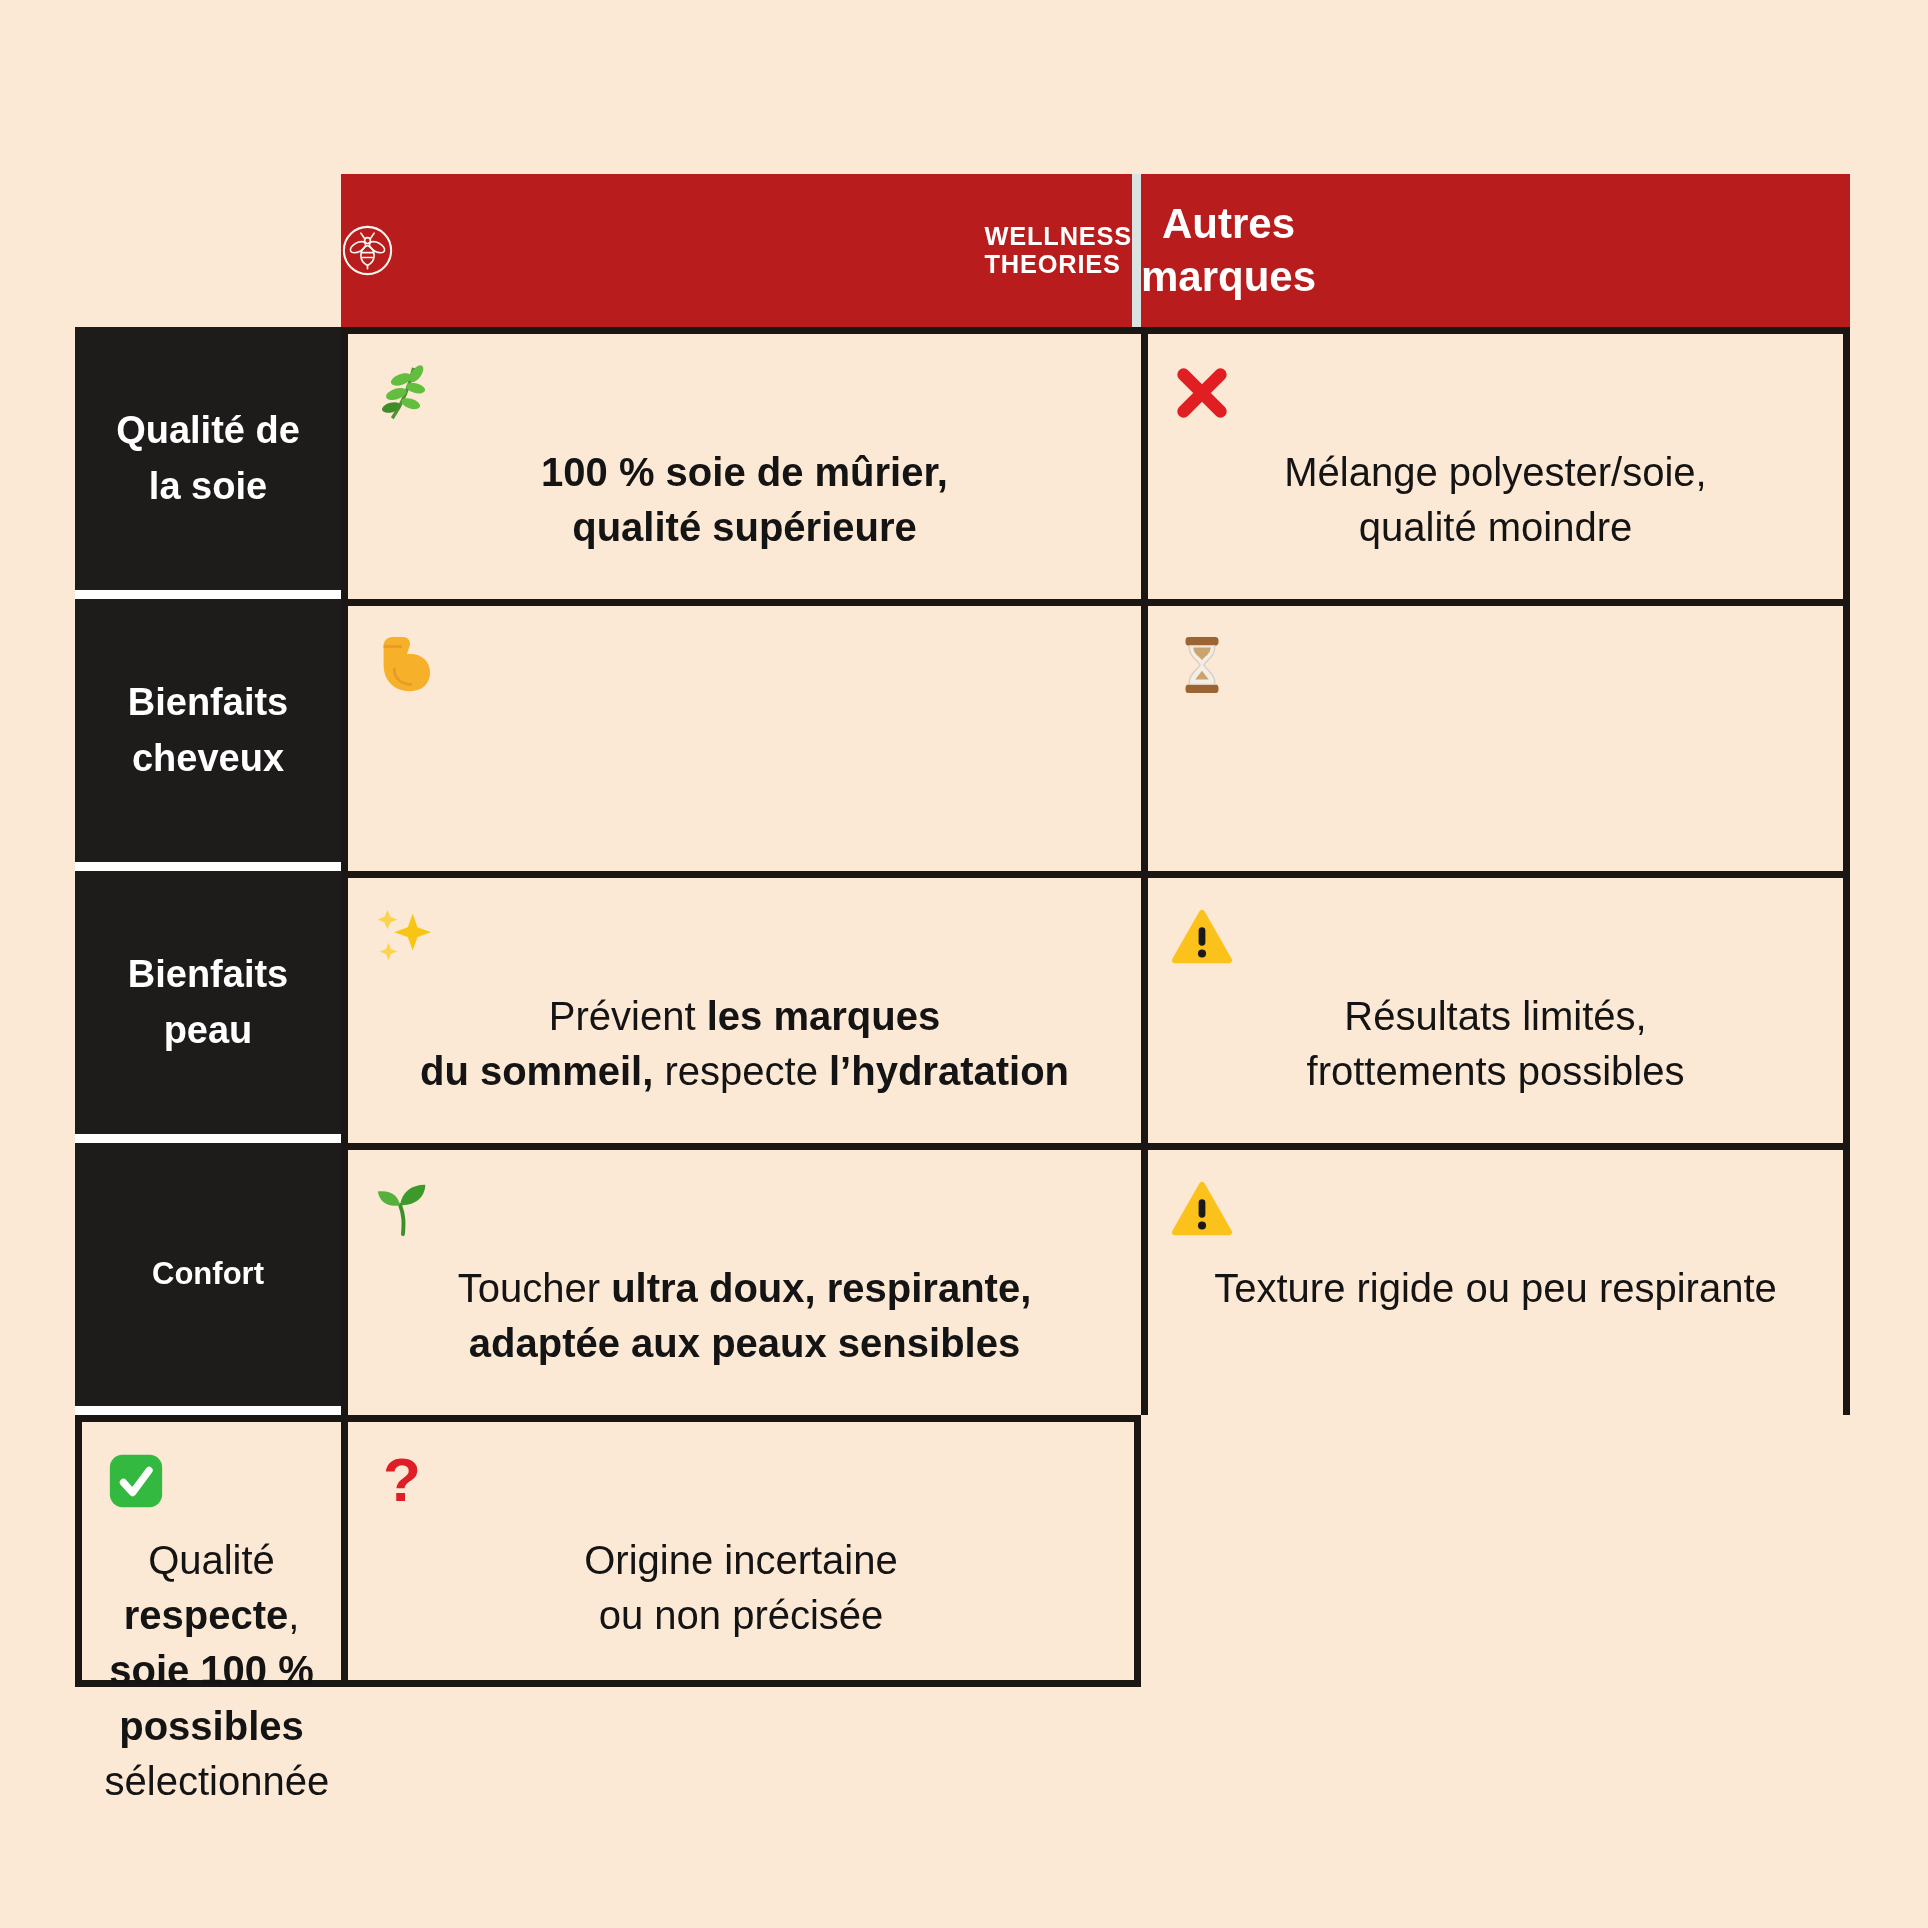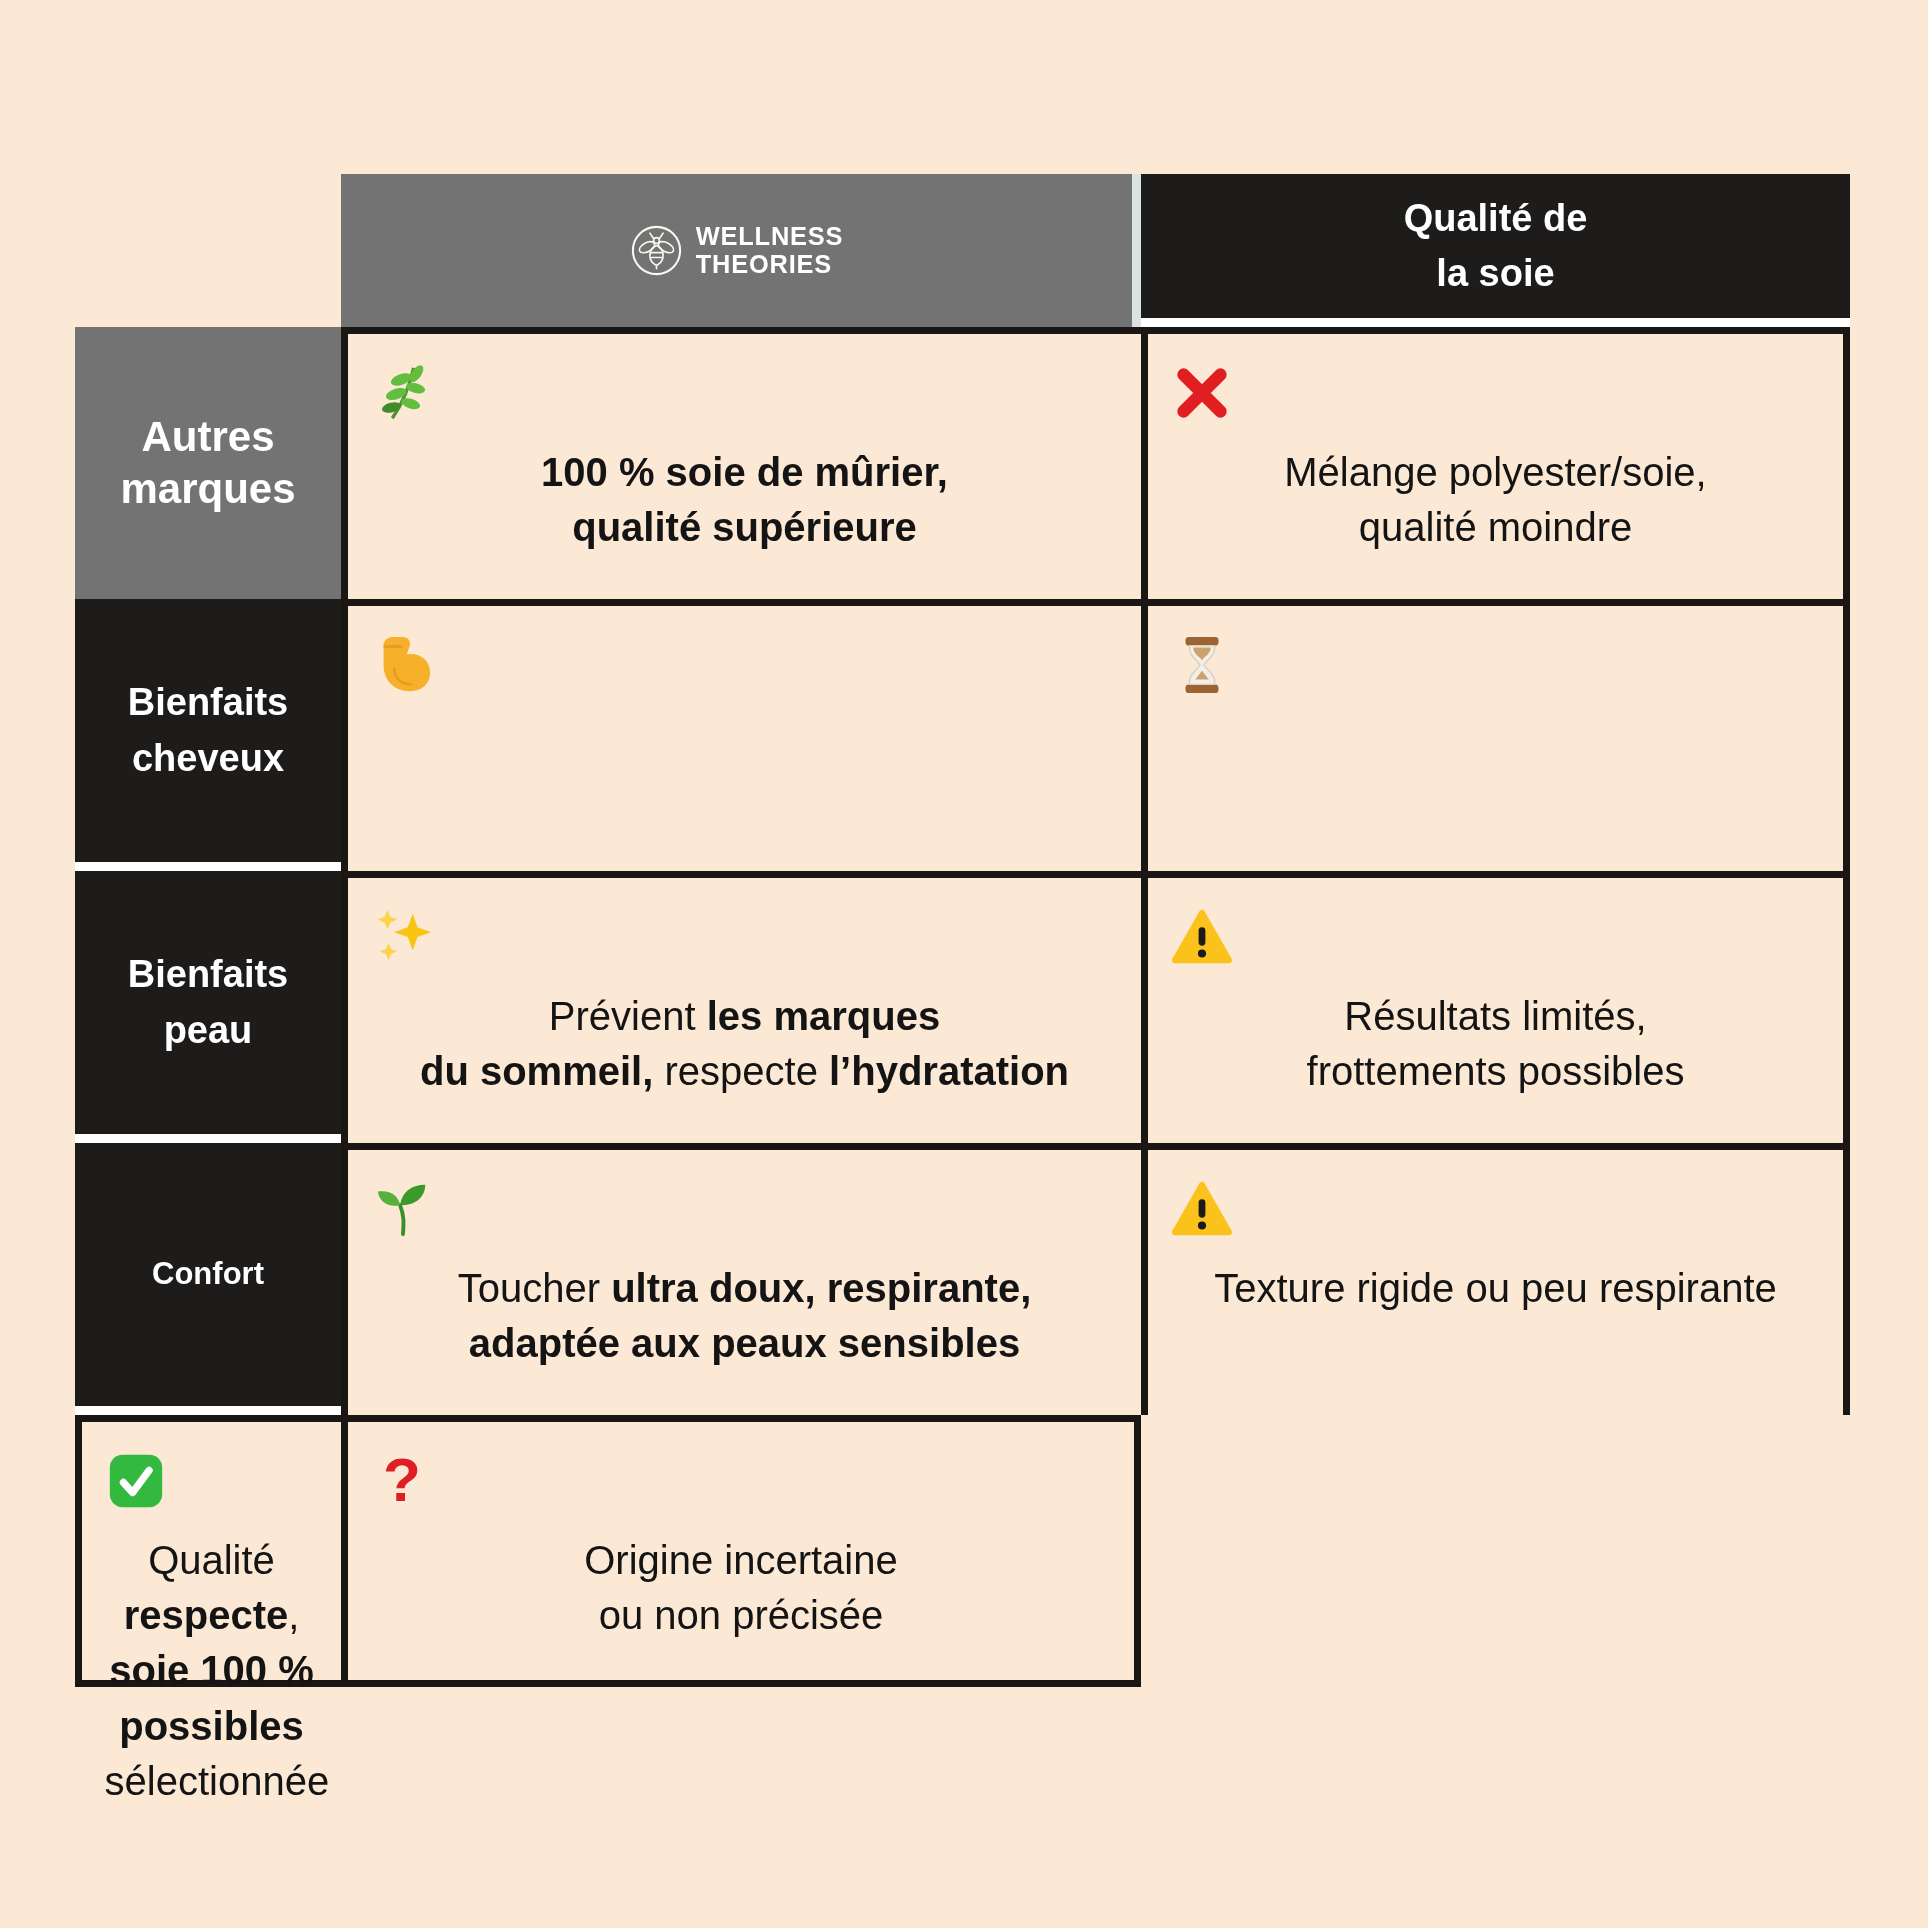--- a/index.html
+++ b/index.html
@@ -11,22 +11,22 @@
   }
   .grid{
     position:absolute;left:75px;top:174px;
     display:grid;
     grid-template-columns:266px 800px 709px;
     grid-template-rows:153px repeat(5,272px);
   }
   .cell{box-sizing:border-box}
   .corner{background:transparent}
   .head{
-    background:#737373;color:#FFFFFF;
-    display:flex;align-items:center;justify-content:center;
+    background:#b91c1c;color:#FFFFFF;
+    display:flex;align-items:center;justify-content:space-between;
   }
   .head-brand{border-right:9.4px solid #D9E3E1;gap:13px}
   .logo-icon{width:53px;height:53px;flex:0 0 auto}
   .logo-icon svg{width:100%;height:100%;display:block}
   .logo-text{
     display:flex;flex-direction:column;text-align:left;
     font-weight:bold;font-size:25.4px;line-height:1.1;letter-spacing:0.8px;
   }
   .head-other{
     font-weight:bold;font-size:42px;line-height:1.25;text-align:center;
@@ -70,26 +70,26 @@
     <path d="M32 26 c5 2 8 7 8 12 c0 6 -4 10 -8 12 c-4 -2 -8 -6 -8 -12 c0 -5 3 -10 8 -12 z"></path>
     <path d="M25.5 34.5 h13 M26 40.5 h12"></path>
     <path d="M32 50 v4"></path>
   </svg>
 </span>
     <span class="logo-text">
       <span>WELLNESS</span>
       <span>THEORIES</span>
     </span>
   </div>
+  <div class="cell head head-other">
+    <span>Autres<br>marques</span>
+  </div>
+
   <div class="cell label">
     <span>Qualité de<br>la soie</span>
-  </div>
-
-  <div class="cell head head-other">
-    <span>Autres<br>marques</span>
   </div>
   <div class="cell content">
     <span class="icon">
   <svg viewBox="0 0 64 64">
     <path d="M44 6 C40 24 33 42 22 58" stroke="#4E9430" stroke-width="3.5" fill="none"></path>
     <g fill="#63BE3F">
       <ellipse cx="47" cy="12" rx="10" ry="5" transform="rotate(-55 47 12)"></ellipse>
       <ellipse cx="31" cy="18" rx="11" ry="5.5" transform="rotate(-20 31 18)"></ellipse>
       <ellipse cx="46" cy="27" rx="10" ry="5" transform="rotate(15 46 27)"></ellipse>
       <ellipse cx="26" cy="33" rx="11" ry="5.5" transform="rotate(-18 26 33)"></ellipse>

